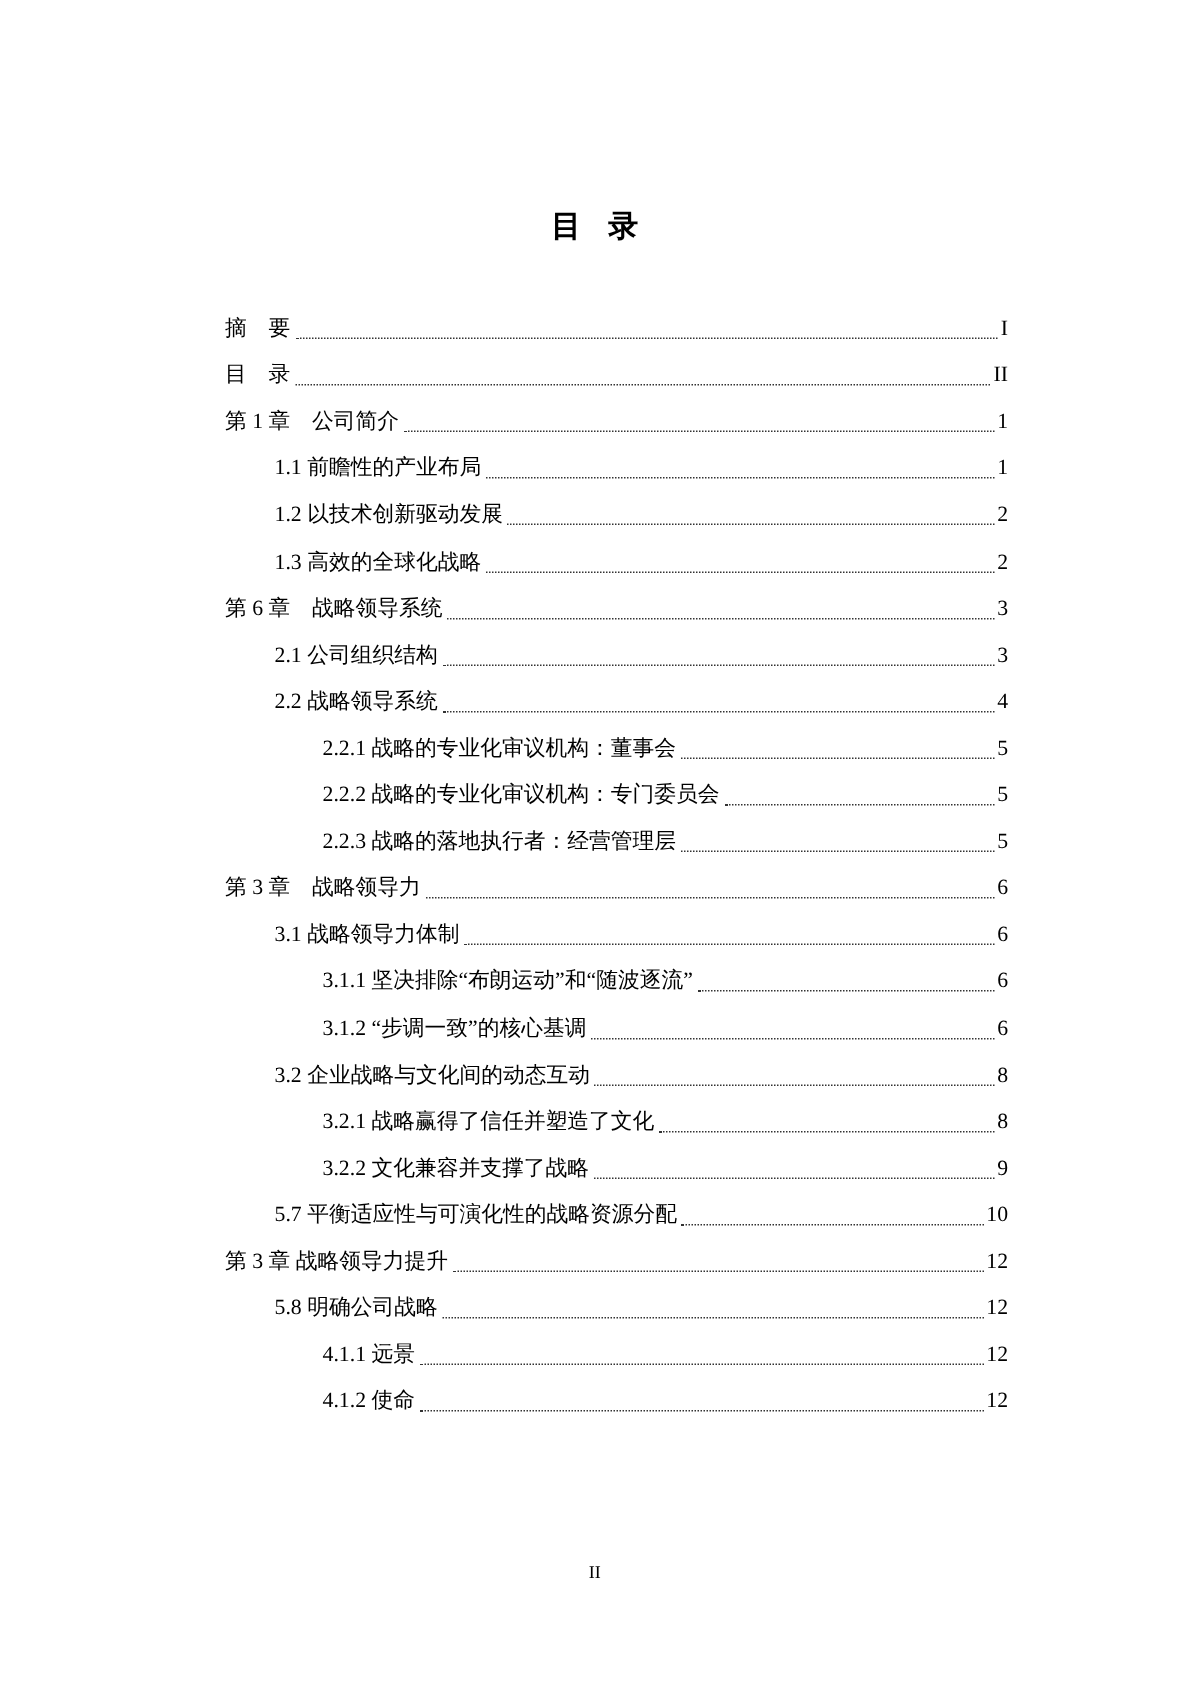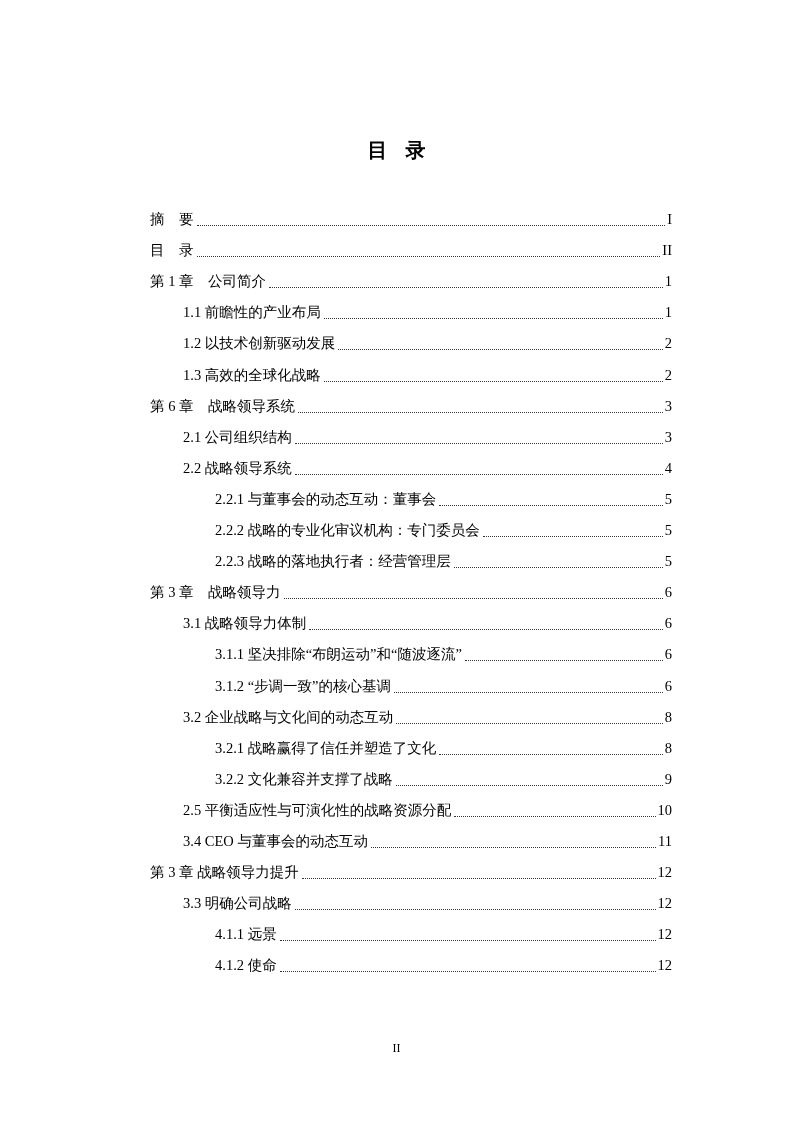--- a/index.html
+++ b/index.html
@@ -114,21 +114,21 @@
       <span class="toc-label">2.1  公司组织结构</span>
       <span class="toc-leader"></span>
       <span class="toc-page">3</span>
     </div>
     <div class="toc-row lvl2">
       <span class="toc-label">2.2  战略领导系统</span>
       <span class="toc-leader"></span>
       <span class="toc-page">4</span>
     </div>
     <div class="toc-row lvl3">
-      <span class="toc-label">2.2.1  与董事会的动态互动：董事会</span>
+      <span class="toc-label">2.2.1  战略的专业化审议机构：董事会</span>
       <span class="toc-leader"></span>
       <span class="toc-page">5</span>
     </div>
     <div class="toc-row lvl3">
       <span class="toc-label">2.2.2  战略的专业化审议机构：专门委员会</span>
       <span class="toc-leader"></span>
       <span class="toc-page">5</span>
     </div>
     <div class="toc-row lvl3">
       <span class="toc-label">2.2.3  战略的落地执行者：经营管理层</span>
@@ -164,36 +164,31 @@
       <span class="toc-label">3.2.1  战略赢得了信任并塑造了文化</span>
       <span class="toc-leader"></span>
       <span class="toc-page">8</span>
     </div>
     <div class="toc-row lvl3">
       <span class="toc-label">3.2.2  文化兼容并支撑了战略</span>
       <span class="toc-leader"></span>
       <span class="toc-page">9</span>
     </div>
     <div class="toc-row lvl2">
-      <span class="toc-label">2.5  平衡适应性与可演化性的战略资源分配</span>
+      <span class="toc-label">5.7  平衡适应性与可演化性的战略资源分配</span>
       <span class="toc-leader"></span>
       <span class="toc-page">10</span>
     </div>
-    <div class="toc-row lvl2">
-      <span class="toc-label">3.4 CEO 与董事会的动态互动</span>
-      <span class="toc-leader"></span>
-      <span class="toc-page">11</span>
-    </div>
     <div class="toc-row lvl1">
       <span class="toc-label">第 3 章  战略领导力提升</span>
       <span class="toc-leader"></span>
       <span class="toc-page">12</span>
     </div>
     <div class="toc-row lvl2">
-      <span class="toc-label">3.3  明确公司战略</span>
+      <span class="toc-label">5.8  明确公司战略</span>
       <span class="toc-leader"></span>
       <span class="toc-page">12</span>
     </div>
     <div class="toc-row lvl3">
       <span class="toc-label">4.1.1  远景</span>
       <span class="toc-leader"></span>
       <span class="toc-page">12</span>
     </div>
     <div class="toc-row lvl3">
       <span class="toc-label">4.1.2  使命</span>

